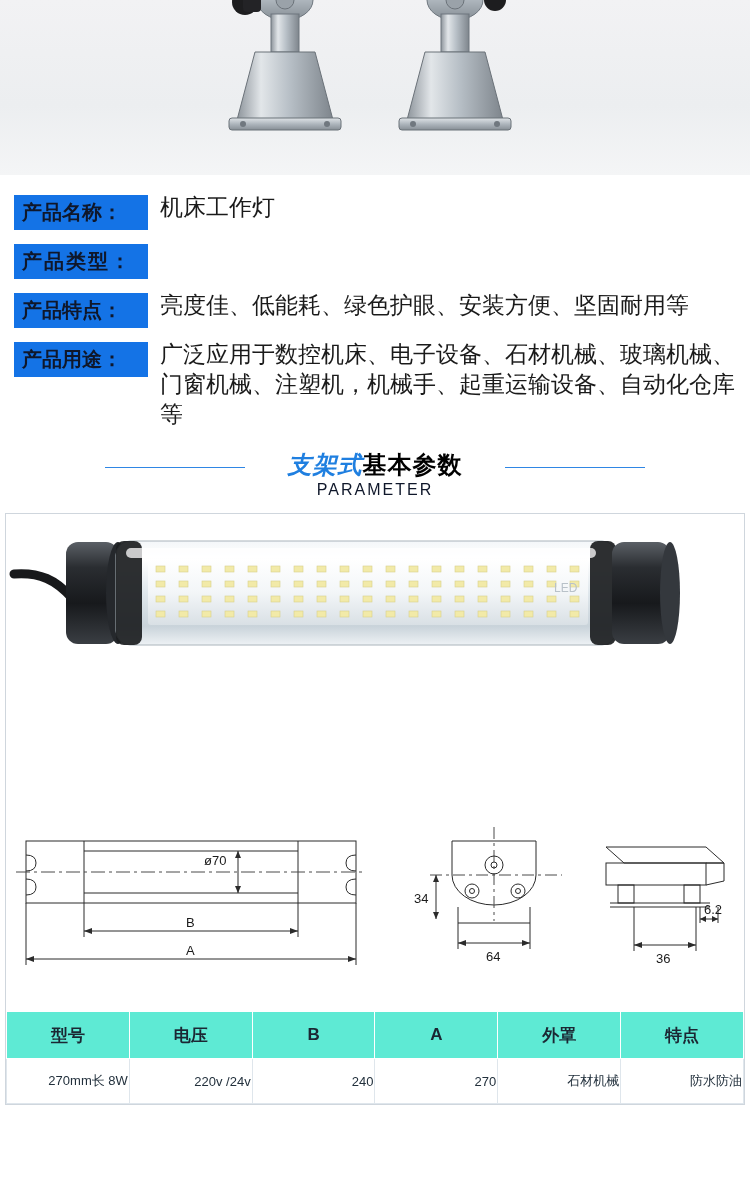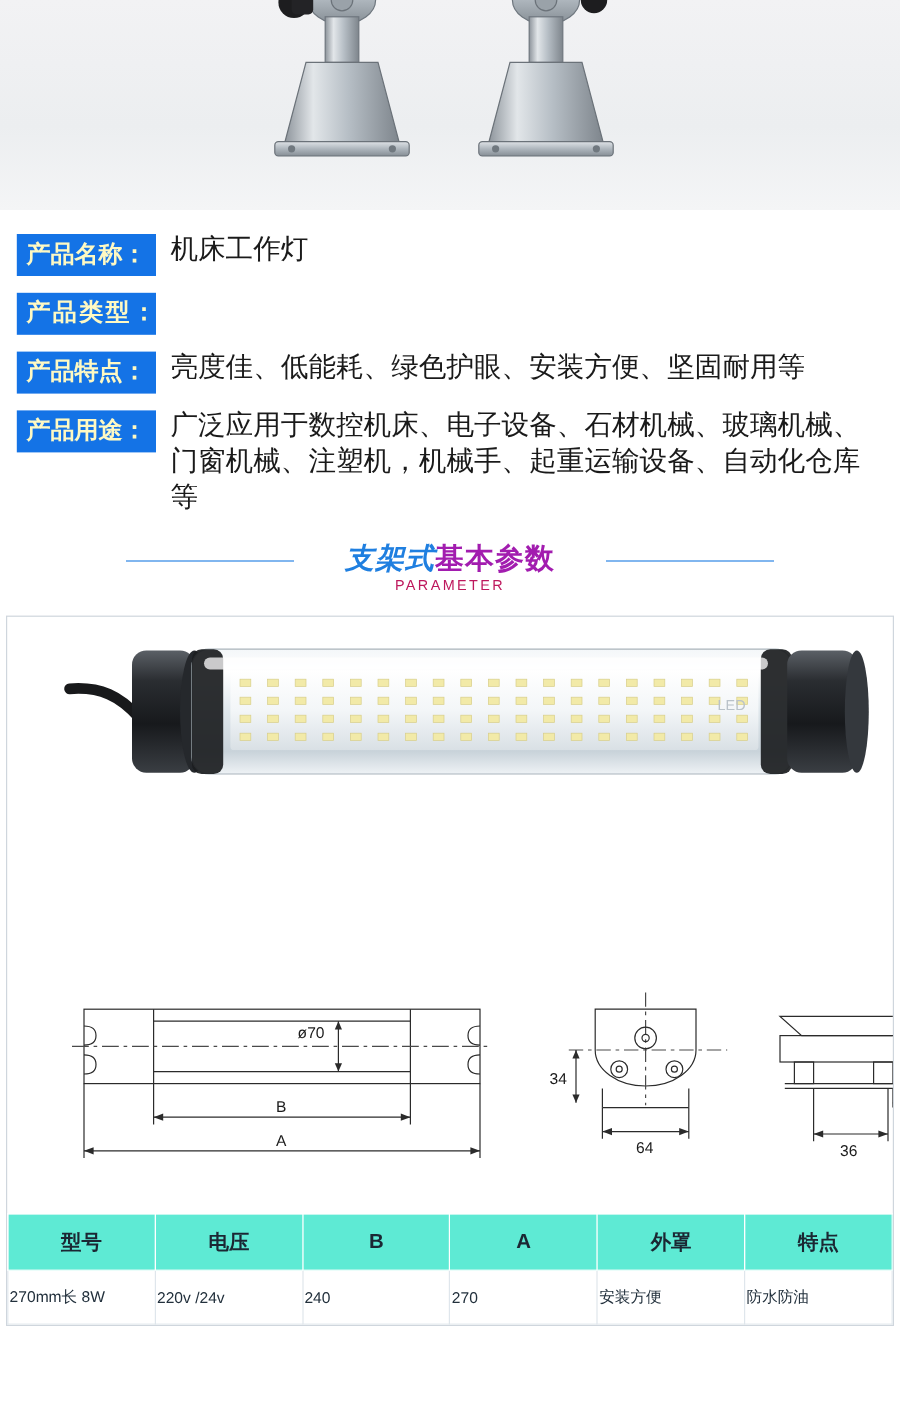--- a/index.html
+++ b/index.html
@@ -35,26 +35,26 @@
     padding: 20px 14px 0 14px;
   }
   .spec-row {
     display: flex;
     align-items: flex-start;
     margin-bottom: 14px;
   }
   .spec-label {
     flex: 0 0 auto;
     background: #1473e6;
-    color: #fef9c3;
+    color: #0f172a;
     font-size: 20px;
     font-weight: bold;
     line-height: 1;
     padding: 7px 8px 8px 8px;
-    width: 116px;
+    width: 134px;
     box-sizing: border-box;
     letter-spacing: 0px;
     white-space: nowrap;
   }
   .spec-label.wide-space {
     letter-spacing: 2px;
   }
   .spec-value {
     flex: 1 1 auto;
     font-size: 23px;
@@ -73,24 +73,24 @@
   }
   .section-title {
     font-size: 24px;
     font-weight: bold;
     letter-spacing: 1px;
     display: inline-block;
     position: relative;
     top: 4px;
   }
   .section-title .blue { color: #1f7fe0; font-style: italic; }
-  .section-title .dark { color: #a21caf; }
+  .section-title .dark { color: #000000; }
   .section-sub {
-    font-size: 12px;
-    color: #be185d;
+    font-size: 16px;
+    color: #0f172a;
     letter-spacing: 2px;
     margin-top: 4px;
   }
   .title-rule {
     position: absolute;
     top: 22px;
     height: 1px;
     background: #2f86e4;
     width: 140px;
   }
@@ -99,21 +99,20 @@
 
   
   .panel {
     margin: 4px 5px 0 5px;
     border: 1px solid #cfd6dd;
     background: #ffffff;
     height: 592px;
     box-sizing: border-box;
     position: relative;
     overflow: hidden;
-    padding-left: 44px;
   }
 
   
   .tube-stage {
     position: relative;
     height: 305px;
   }
 
   
   .drawings {
@@ -140,21 +139,21 @@
     height: 44px;
     border: 1px solid #ffffff;
     text-align: center;
   }
   .param-table td {
     background: #ffffff;
     color: #22303c;
     font-size: 13px;
     height: 42px;
     border: 1px solid #dfe6ec;
-    text-align: left;
+    text-align: right;
   }
 </style>
 </head>
 <body>
 
 <div class="photo-band">
   <svg class="lamp-photo left" width="150" height="240" viewBox="0 0 150 240">
     <defs>
       <linearGradient id="metalA" x1="0" y1="0" x2="1" y2="0">
         <stop offset="0%" stop-color="#8d949b"></stop>
@@ -461,18 +460,18 @@
         <th>外罩</th>
         <th>特点</th>
       </tr>
     </thead>
     <tbody>
       <tr>
         <td>270mm长  8W</td>
         <td>220v /24v</td>
         <td>240</td>
         <td>270</td>
-        <td>安装方便</td>
+        <td>石材机械</td>
         <td>防水防油</td>
       </tr>
     </tbody>
   </table>
 </div>
 
 </body></html>

